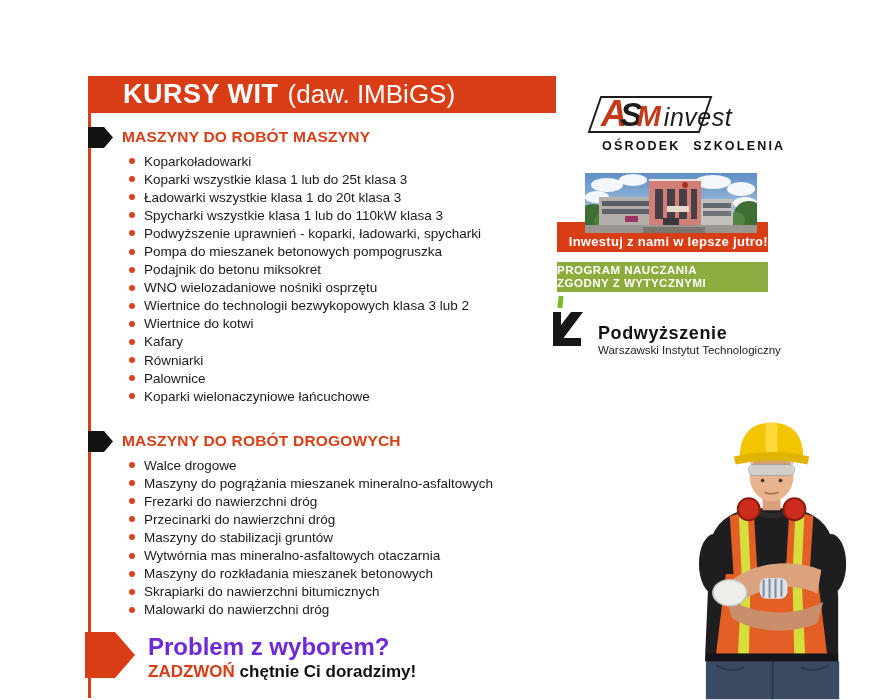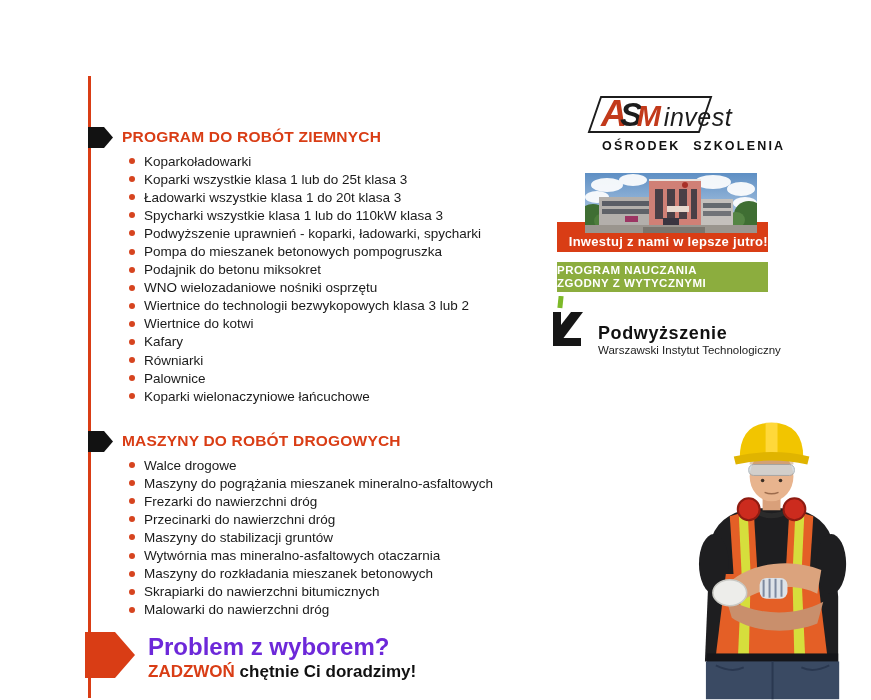--- a/index.html
+++ b/index.html
@@ -91,25 +91,29 @@
   
   .worker-photo { position:absolute; left:692px; top:412px; width:179px; height:288px; }
 </style>
 </head>
 <body>
 
 <div class="page">
 
   <div class="left-line"></div>
 
+  <div class="title-banner">
+    <span class="title-main">KURSY WIT</span>
+    <span class="title-suffix">(daw. IMBiGS)</span>
+  </div>
 
   <div class="section section-1">
     <div class="section-header">
       <span class="black-arrow"></span>
-      <span class="section-heading">PROGRAM DO ROBÓT ZIEMNYCH</span>
+      <span class="section-heading">MASZYNY DO ROBÓT MASZYNY</span>
     </div>
     <ul class="course-list">
         <li>
         <span class="bullet"></span>
         <span class="item-text">Koparkoładowarki</span>
       </li>
         <li>
         <span class="bullet"></span>
         <span class="item-text">Koparki wszystkie klasa 1 lub do 25t klasa 3</span>
       </li>

